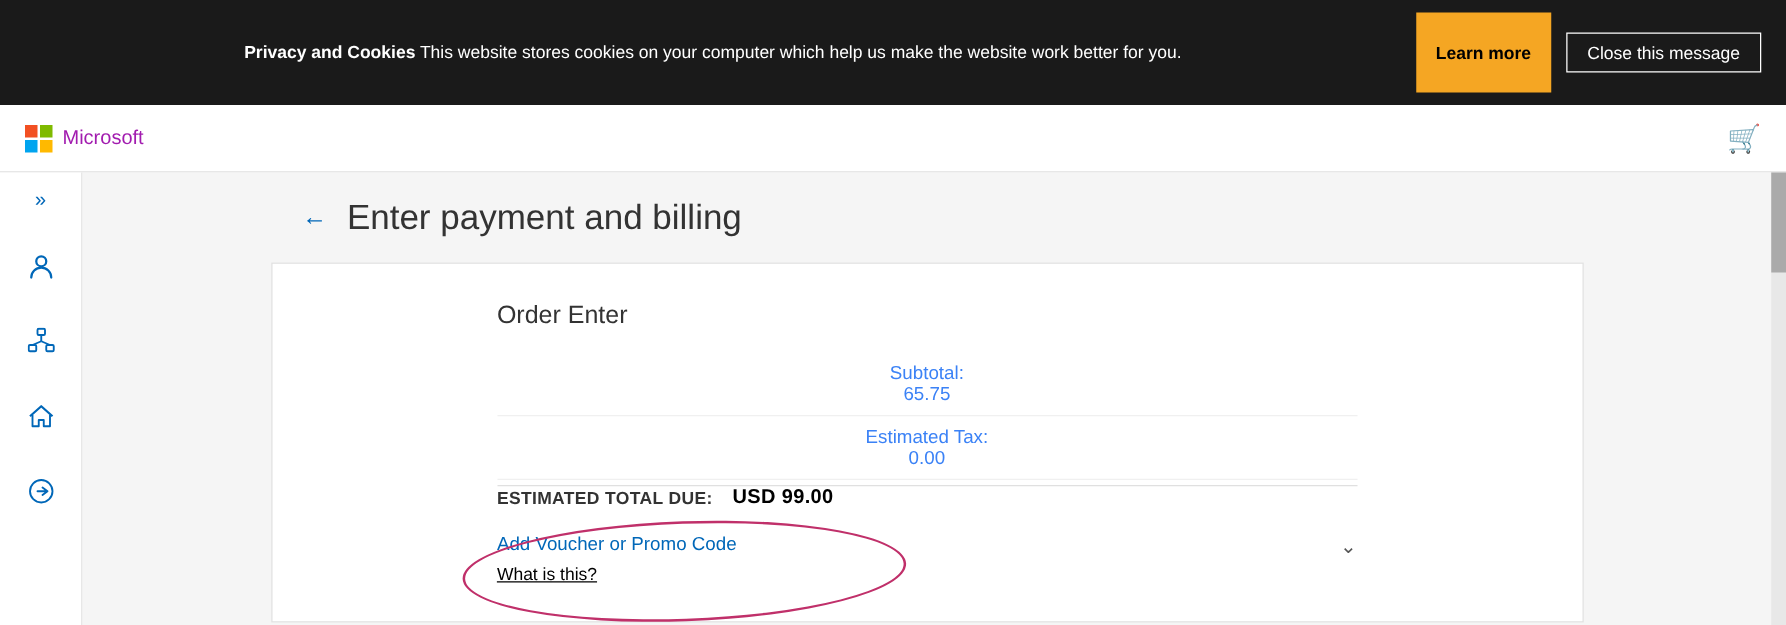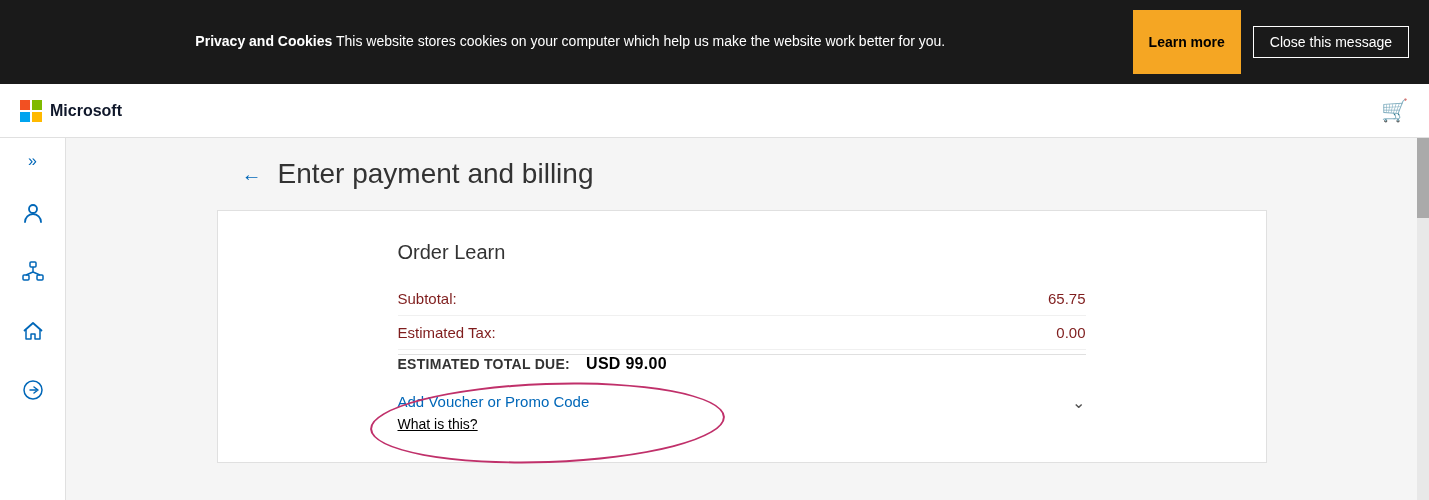--- a/index.html
+++ b/index.html
@@ -69,22 +69,22 @@
       width: 22px;
       height: 22px;
       gap: 2px;
     }
     .ms-grid div:nth-child(1) { background: #f25022; }
     .ms-grid div:nth-child(2) { background: #7fba00; }
     .ms-grid div:nth-child(3) { background: #00a4ef; }
     .ms-grid div:nth-child(4) { background: #ffb900; }
     .ms-logo-text {
       font-size: 16px;
-      color: #0f172a;
-      font-weight: 700;
+      color: #a21caf;
+      font-weight: 400;
     }
     .cart-icon {
       color: #0067b8;
       font-size: 22px;
       cursor: pointer;
     }
 
     
     .main-layout {
       display: flex;
@@ -166,21 +166,22 @@
       margin-bottom: 18px;
     }
 
     .order-row {
       display: flex;
       justify-content: space-between;
       align-items: center;
       padding: 8px 0;
       border-bottom: 1px solid #f0f0f0;
       font-size: 15px;
-      color: #7f1d1d;
+      color: #3b82f6;
+      flex-direction: column;
     }
     .order-row:last-of-type { border-bottom: none; }
     .order-total-row {
       display: flex;
       align-items: center;
       padding: 0 0;
       gap: 16px;
       font-size: 14px;
       color: #333;
       font-weight: 600;
@@ -313,21 +314,21 @@
     </span>
   </div>
 
   <div class="content-area">
     <div class="page-title-row">
       <span class="back-arrow">←</span>
       <h1 class="page-title">Enter payment and billing</h1>
     </div>
 
     <div class="billing-card">
-      <div class="order-total-title">Order Learn</div>
+      <div class="order-total-title">Order Enter</div>
 
       <div class="order-row">
         <span>Subtotal:</span>
         <span>65.75</span>
       </div>
       <div class="order-row">
         <span>Estimated Tax:</span>
         <span>0.00</span>
       </div>
 

